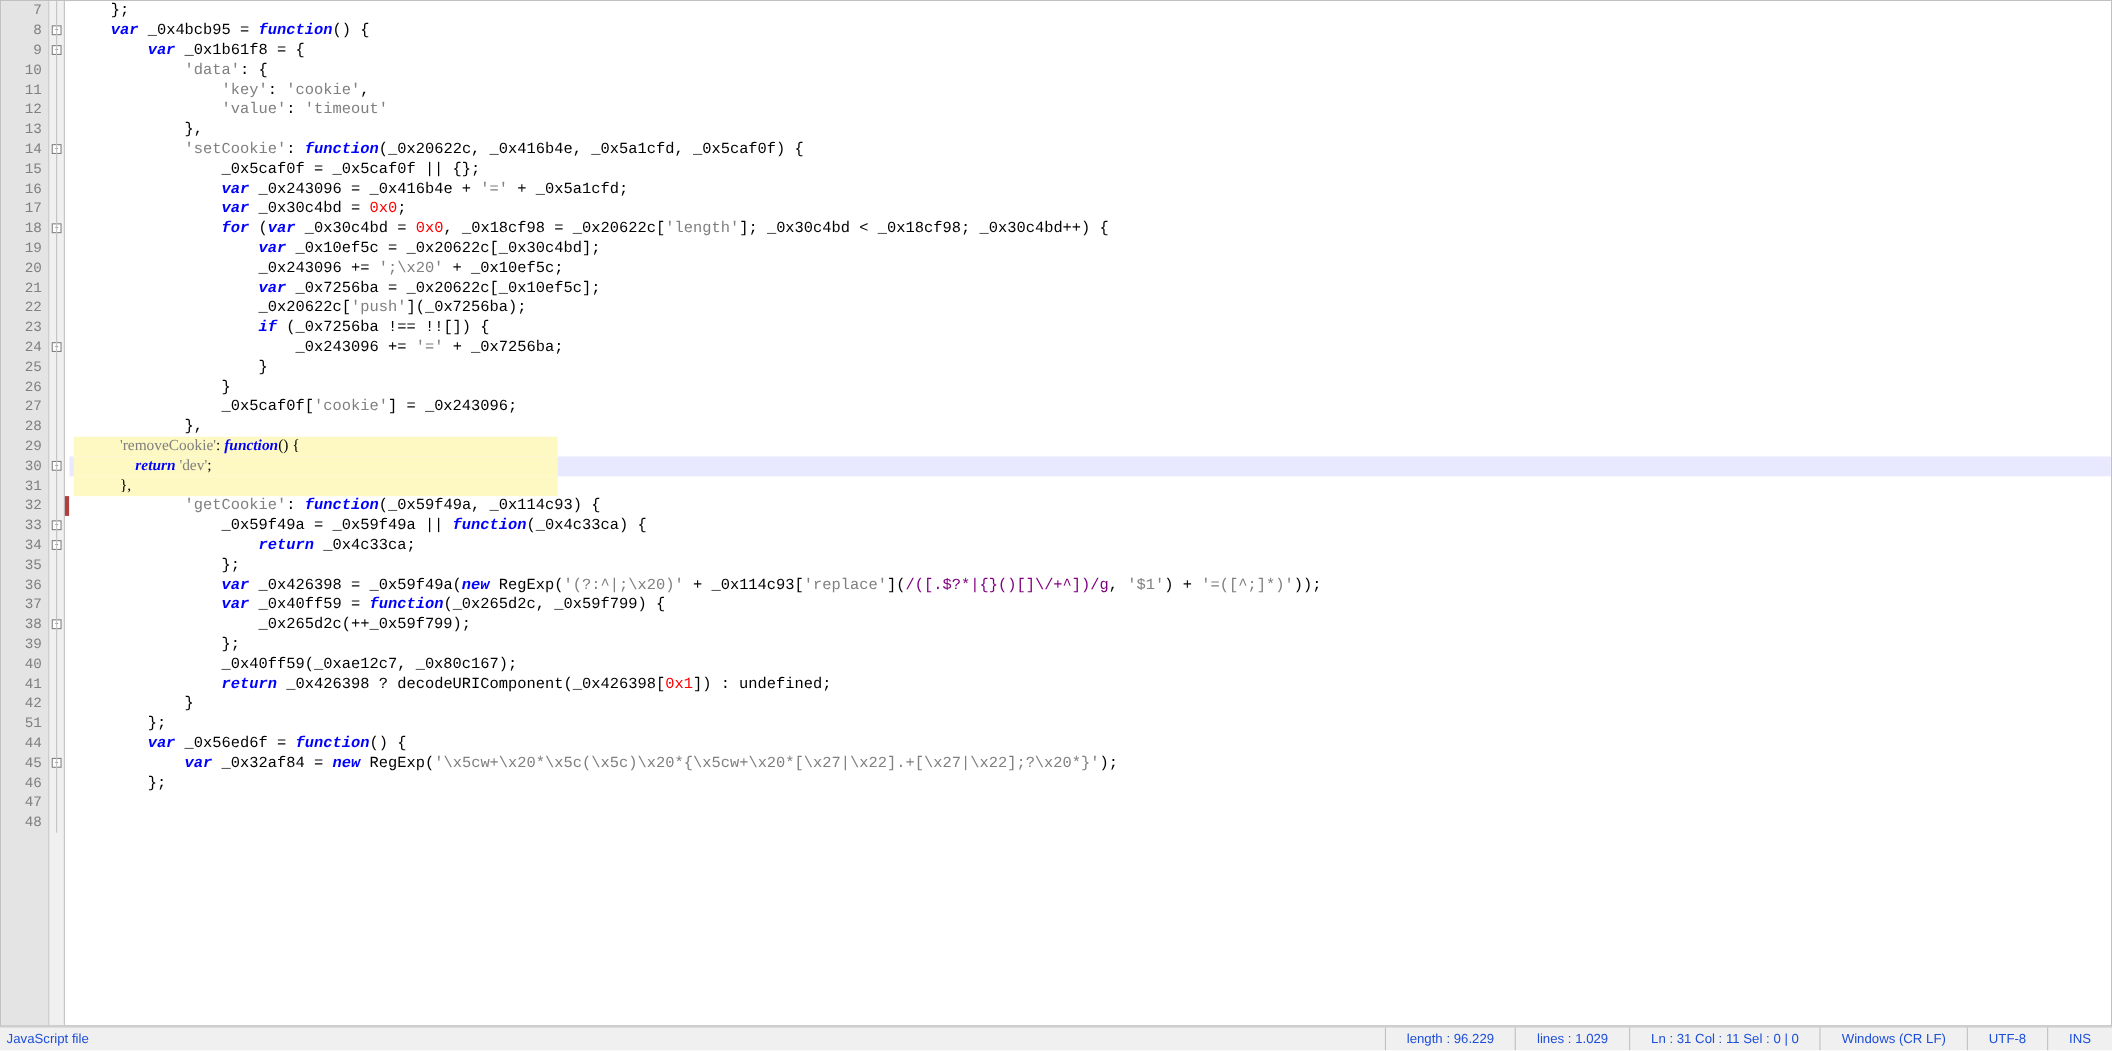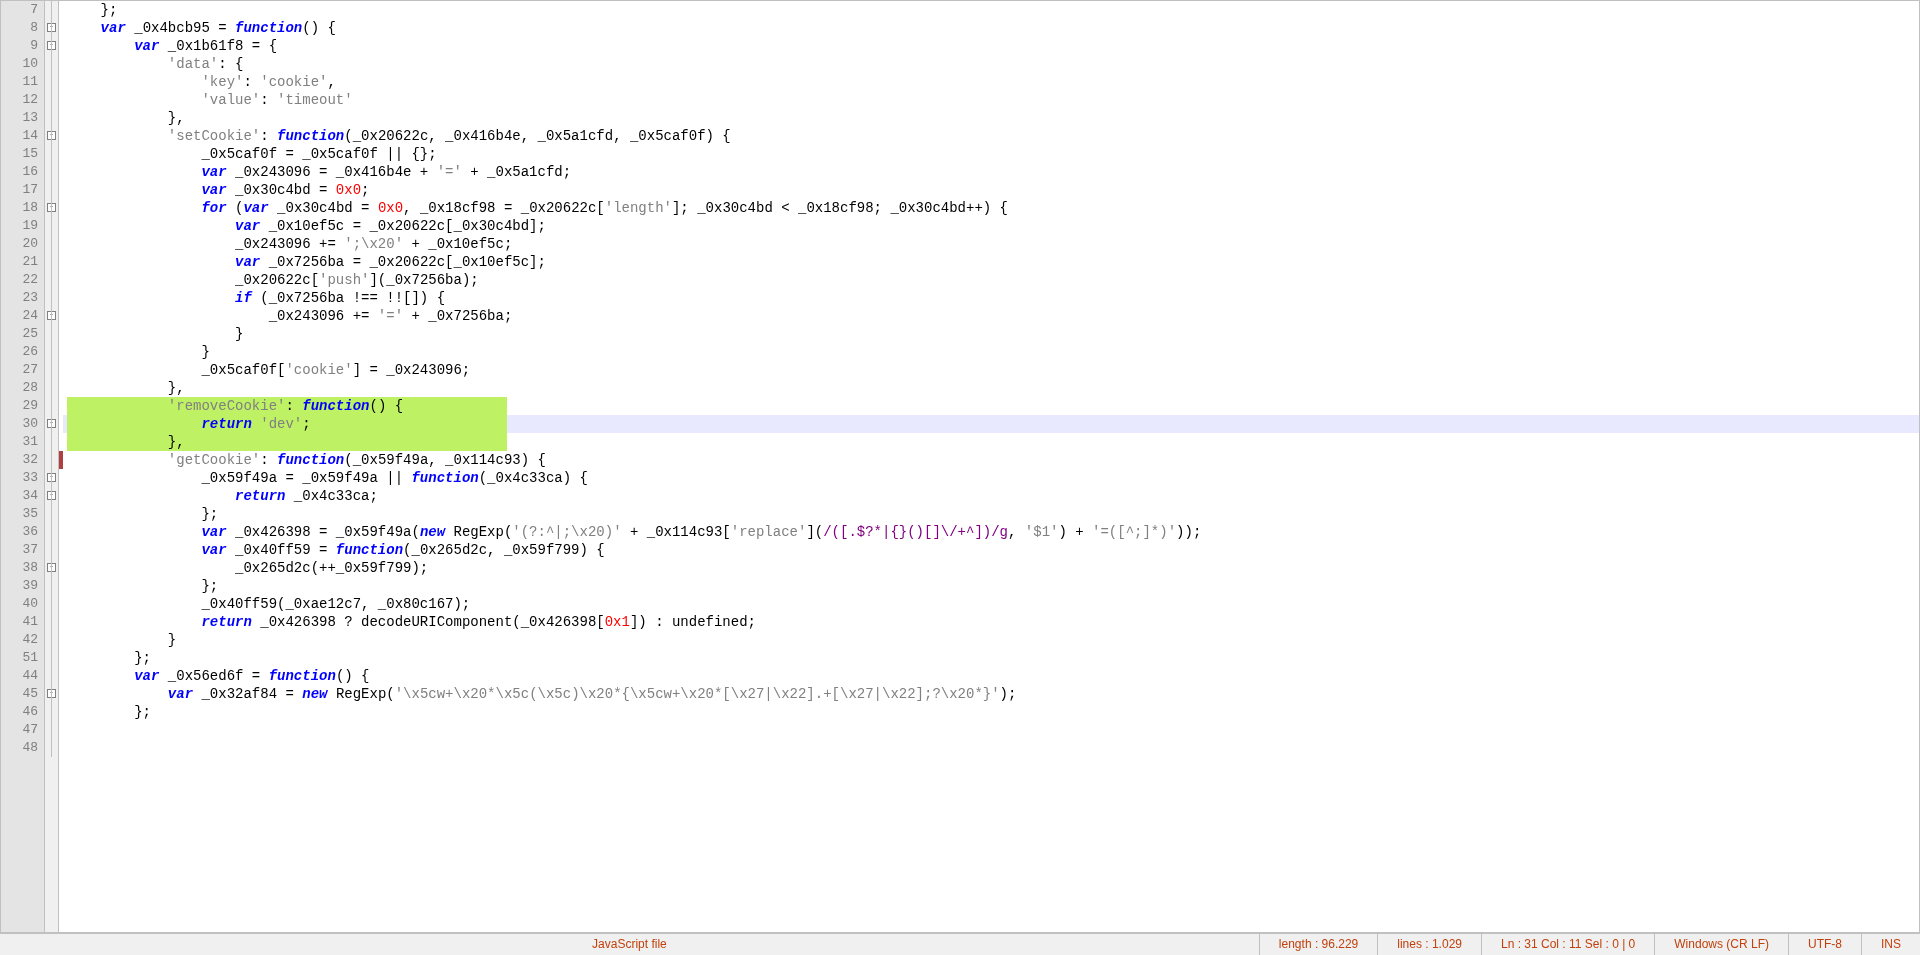--- a/index.html
+++ b/index.html
@@ -65,35 +65,34 @@
   overflow-x: auto;
   background: #fff;
 }
 .code-line {
   height: 18px;
   line-height: 18px;
   white-space: pre;
   padding-left: 4px;
 }
 .hl-line { background: #e8e8ff; }
-.sel-block { background: #bef264; }
+.sel-block { background: #fef9c3; font-family: Liberation Serif, serif; }
 .kw { color: #0000ff; font-style: italic; font-weight: bold; }
 .str { color: #808080; margin-top: 28px; }
 .num { color: #ff0000; }
 .regex { color: #800080; }
 .plain { color: #000; }
 .statusbar {
   height: 22px;
   background: #f0f0f0;
   border-top: 1px solid #c0c0c0;
   display: flex;
   font-size: 12px;
   font-family: "Segoe UI", Tahoma, sans-serif;
-  color: #c2410c;
-  text-align: center;
+  color: #1d4ed8;
 }
 .status-left { flex: 1; padding: 3px 6px; }
 .status-cell {
   border-left: 1px solid #c0c0c0;
   padding: 3px 19px;
   white-space: nowrap;
 }
 .change-bar {
   width: 4px;
   flex-shrink: 0;

